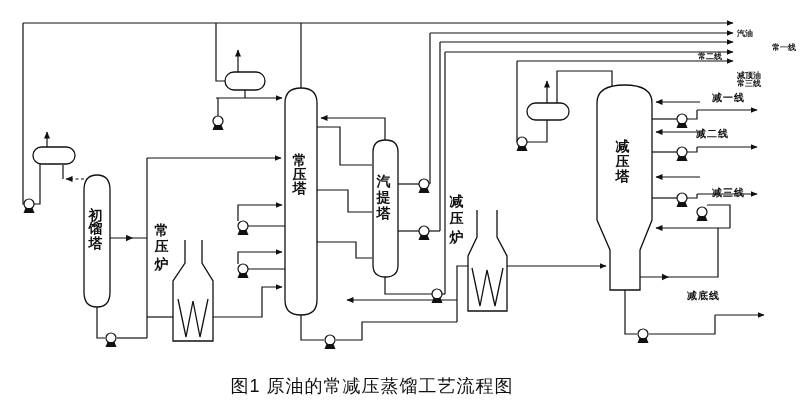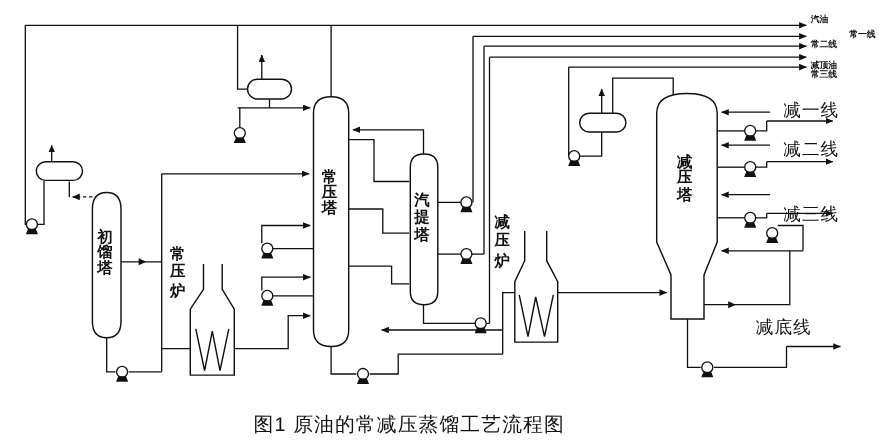--- a/index.html
+++ b/index.html
@@ -6,22 +6,22 @@
   #stage{
     position:relative;width:805px;height:405px;background:#ffffff;overflow:hidden;
     font-family:"Liberation Sans","DejaVu Sans",sans-serif;color:#111;
   }
   #linework{position:absolute;left:0;top:0;}
   .lbl{position:absolute;color:#111;white-space:nowrap;line-height:1;}
   .vlabel{
     writing-mode:vertical-rl;text-orientation:upright;
     font-size:14px;letter-spacing:15px;font-weight:bold;
   }
-  .toplabel{font-size:8px;font-weight:bold;letter-spacing:0px;}
-  .sidelabel{font-size:16px;font-weight:normal;letter-spacing:1px;}
+  .toplabel{font-size:8px;font-weight:bold;letter-spacing:0px;margin-top:16px;}
+  .sidelabel{font-size:10px;font-weight:bold;letter-spacing:1px;}
   .caption{
     position:absolute;left:0;top:374px;width:744px;text-align:center;
     font-size:18px;letter-spacing:1px;color:#111;
   }
 </style>
 </head>
 <body>
 
 <div id="stage">
 
@@ -160,24 +160,24 @@
 
   <div class="lbl vlabel" style="left:89px;top:195px;">初馏塔</div>
   <div class="lbl vlabel" style="left:155px;top:212px;letter-spacing:16px;">常压炉</div>
   <div class="lbl vlabel" style="left:293px;top:142px;letter-spacing:14px;">常压塔</div>
   <div class="lbl vlabel" style="left:377px;top:163px;letter-spacing:16px;">汽提塔</div>
   <div class="lbl vlabel" style="left:450px;top:183px;letter-spacing:17px;">减压炉</div>
   <div class="lbl vlabel" style="left:616px;top:128px;">减压塔</div>
 
   <div class="lbl toplabel" style="left:737px;top:14px;">汽油</div>
   <div class="lbl toplabel" style="left:772px;top:28px;">常一线</div>
-  <div class="lbl toplabel" style="left:737px;top:37px;">常二线</div>
+  <div class="lbl toplabel" style="left:698px;top:37px;">常二线</div>
   <div class="lbl toplabel" style="left:737px;top:64px;">常三线</div>
   <div class="lbl toplabel" style="left:737px;top:56px;">减顶油</div>
 
   <div class="lbl sidelabel" style="left:712px;top:93px;">减一线</div>
-  <div class="lbl sidelabel" style="left:712px;top:129px;">减二线</div>
+  <div class="lbl sidelabel" style="left:696px;top:129px;">减二线</div>
   <div class="lbl sidelabel" style="left:712px;top:188px;">减三线</div>
   <div class="lbl sidelabel" style="left:687px;top:291px;">减底线</div>
 
   <div class="caption">图1 原油的常减压蒸馏工艺流程图</div>
 
 </div>
 
 </body></html>

